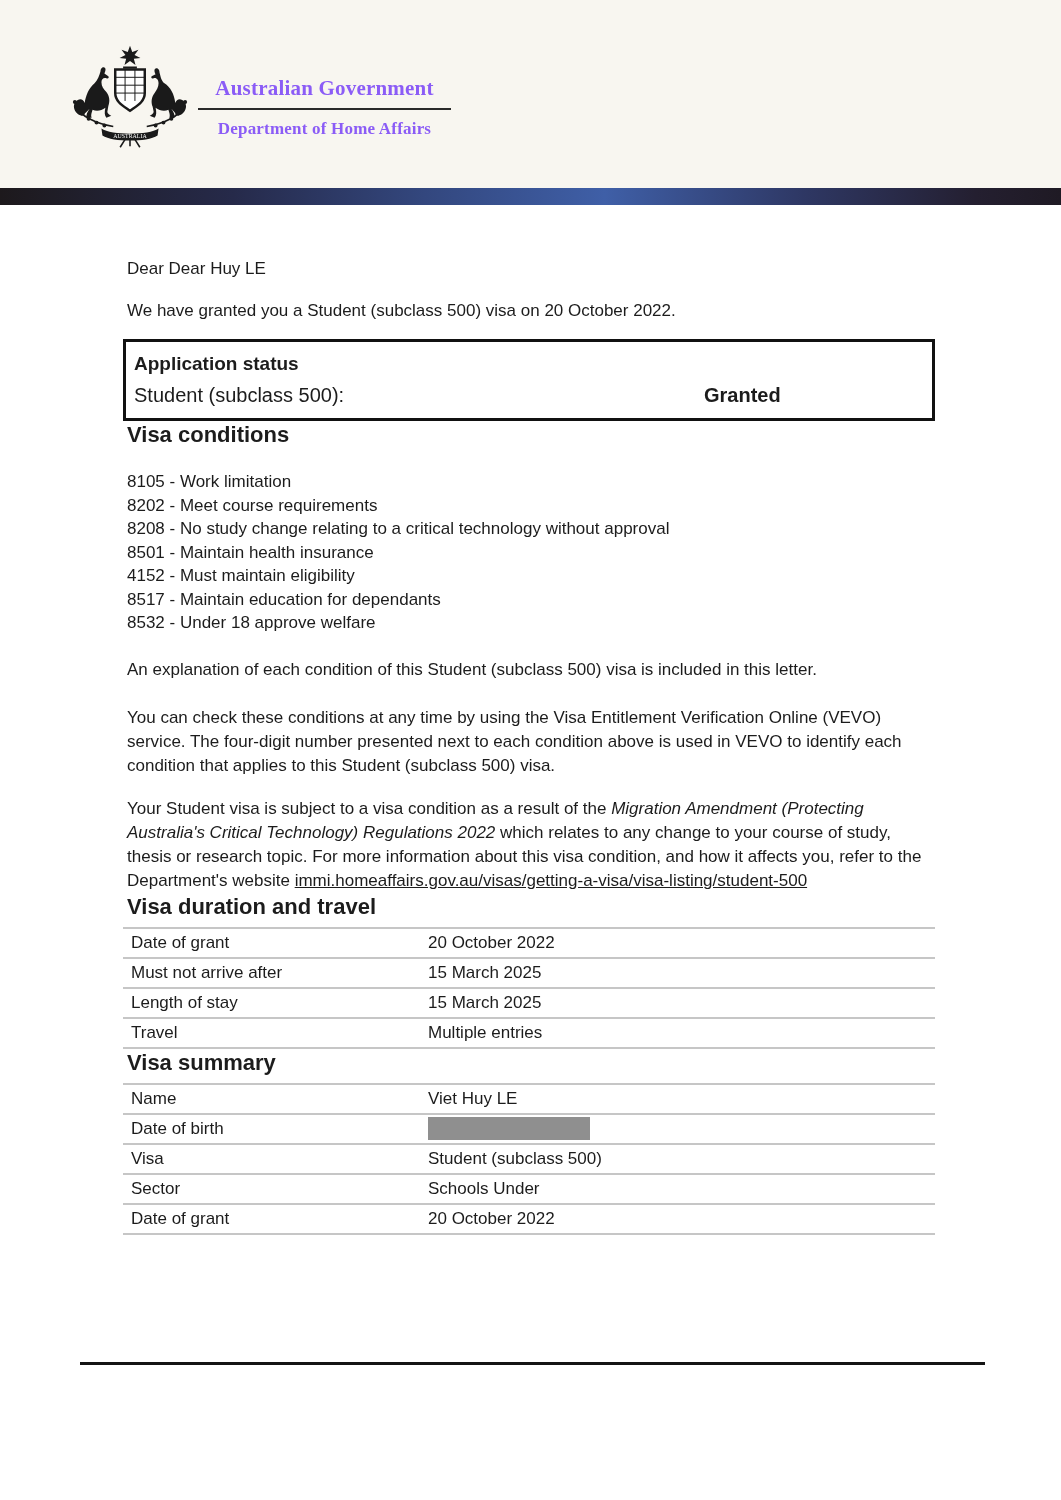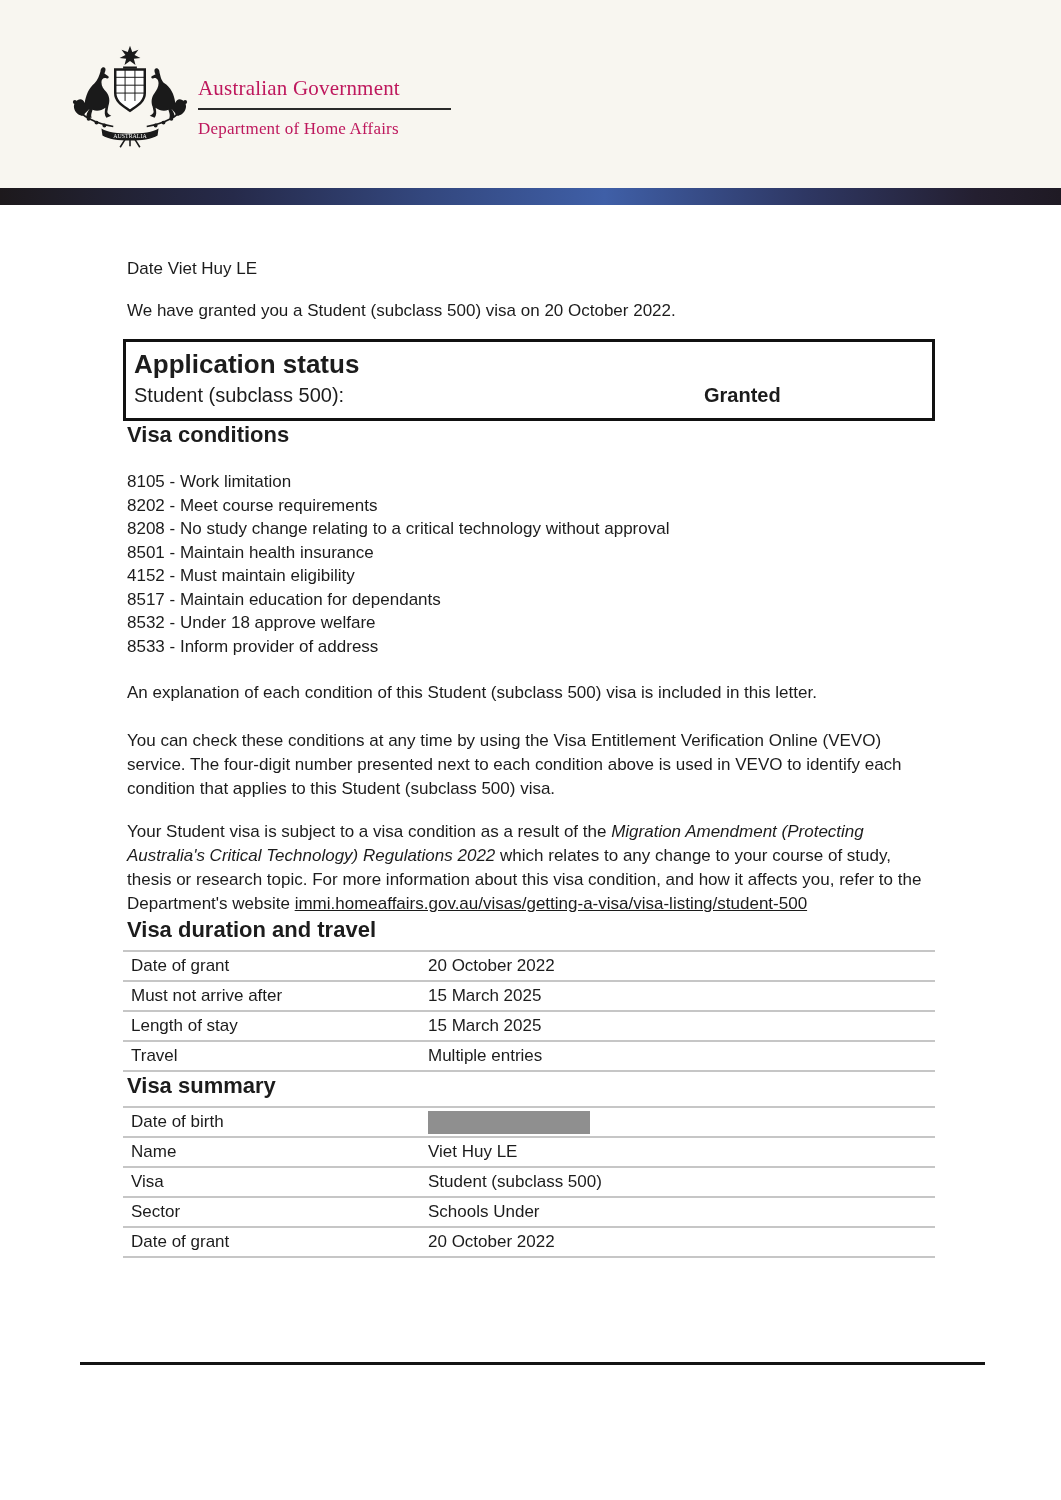--- a/index.html
+++ b/index.html
@@ -17,42 +17,42 @@
     position:relative;
     height:188px;
     background:#f8f6f0;
   }
   .crest{
     position:absolute;left:66px;top:44px;
   }
   .agency{
     position:absolute;left:198px;top:76px;
     font-family:"Liberation Serif","DejaVu Serif",serif;
-    font-weight:normal;color:#be185d;
+    font-weight:bold;color:#8b5cf6;text-align:center;
   }
   .agency .gov{font-size:21px;letter-spacing:0.2px;}
   .agency .rule{width:253px;height:2px;background:#2a2a2a;margin-top:7px;}
   .agency .dept{font-size:17px;margin-top:9px;letter-spacing:0.2px;}
   .grad-bar{
     height:17px;
     background:linear-gradient(90deg,#1d191c 0%,#262a4a 22%,#33477e 40%,#3f5fa7 57%,#2e3763 76%,#241f30 92%,#1f1a24 100%);
   }
   
   .content{padding:0 126px 0 127px;font-size:17px;line-height:24px;}
   .greeting{margin-top:52px;}
   .intro{margin-top:18px;}
   .status-box{
     margin:16px 0 0 -4px;
     width:812px;height:82px;
     box-sizing:border-box;
     border:3px solid #111111;
     padding:6px 8px 8px 8px;
     position:relative;
   }
-  .status-title{font-size:26px;font-weight:bold;line-height:32px;}
+  .status-title{font-size:19px;font-weight:bold;line-height:32px;}
   .status-row{font-size:20px;line-height:30px;position:relative;}
   .status-value{position:absolute;left:570px;top:0;font-weight:bold;}
   h2.sec{
     font-size:22px;font-weight:bold;line-height:27px;margin:0;
   }
   .h-conditions{margin-top:17px;}
   .h-duration{margin-top:20px;}
   .h-summary{margin-top:27px;}
   ul.cond-list{list-style:none;margin:22px 0 0 0;padding:0;line-height:23.5px;}
   .para1{margin-top:23px;}
@@ -123,41 +123,40 @@
     <div class="agency">
       <div class="gov">Australian Government</div>
       <div class="rule"></div>
       <div class="dept">Department of Home Affairs</div>
     </div>
   </div>
   <div class="grad-bar"></div>
 
   <div class="content">
 
-    <div class="greeting">Date Viet Huy LE</div>
+    <div class="greeting">Dear Dear Huy LE</div>
     <div class="intro">We have granted you a Student (subclass 500) visa on 20 October 2022.</div>
 
     <div class="status-box">
       <div class="status-title">Application status</div>
       <div class="status-row">
         <span>Student (subclass 500):</span>
         <span class="status-value">Granted</span>
       </div>
     </div>
 
     <h2 class="sec h-conditions">Visa conditions</h2>
     <ul class="cond-list">
       <li>8105 - Work limitation</li>
       <li>8202 - Meet course requirements</li>
       <li>8208 - No study change relating to a critical technology without approval</li>
       <li>8501 - Maintain health insurance</li>
       <li>4152 - Must maintain eligibility</li>
       <li>8517 - Maintain education for dependants</li>
       <li>8532 - Under 18 approve welfare</li>
-      <li>8533 - Inform provider of address</li>
     </ul>
 
     <p class="para1" style="margin-bottom:16px;">An explanation of each condition of this Student (subclass 500) visa is included in this letter.</p>
 
     <p class="para2" style="margin-bottom:0;">You can check these conditions at any time by using the Visa Entitlement Verification Online (VEVO) service. The four-digit number presented next to each condition above is used in VEVO to identify each condition that applies to this Student (subclass 500) visa.</p>
 
     <p class="para3" style="margin-bottom:0;">
       <span>Your Student visa is subject to a visa condition as a result of the </span><span class="em">Migration Amendment (Protecting Australia's Critical Technology) Regulations 2022</span><span> which relates to any change to your course of study, thesis or research topic. For more information about this visa condition, and how it affects you, refer to the Department's website </span><a href="#" class="doclink">immi.homeaffairs.gov.au/visas/getting-a-visa/visa-listing/student-500</a>
     </p>
 
@@ -176,31 +175,31 @@
         <div class="kv-value">15 March 2025</div>
       </div>
       <div class="kv-row">
         <div class="kv-label">Travel</div>
         <div class="kv-value">Multiple entries</div>
       </div>
     </div>
 
     <h2 class="sec h-summary">Visa summary</h2>
     <div class="kv-table">
+      <div class="kv-row">
+        <div class="kv-label">Name</div>
+        <div class="kv-value">Viet Huy LE</div>
+      </div>
       <div class="kv-row">
         <div class="kv-label">Date of birth</div>
         <div class="kv-value">
             <div class="redaction"></div>
           </div>
       </div>
       <div class="kv-row">
-        <div class="kv-label">Name</div>
-        <div class="kv-value">Viet Huy LE</div>
-      </div>
-      <div class="kv-row">
         <div class="kv-label">Visa</div>
         <div class="kv-value">Student (subclass 500)</div>
       </div>
       <div class="kv-row">
         <div class="kv-label">Sector</div>
         <div class="kv-value">Schools Under</div>
       </div>
       <div class="kv-row">
         <div class="kv-label">Date of grant</div>
         <div class="kv-value">20 October 2022</div>

